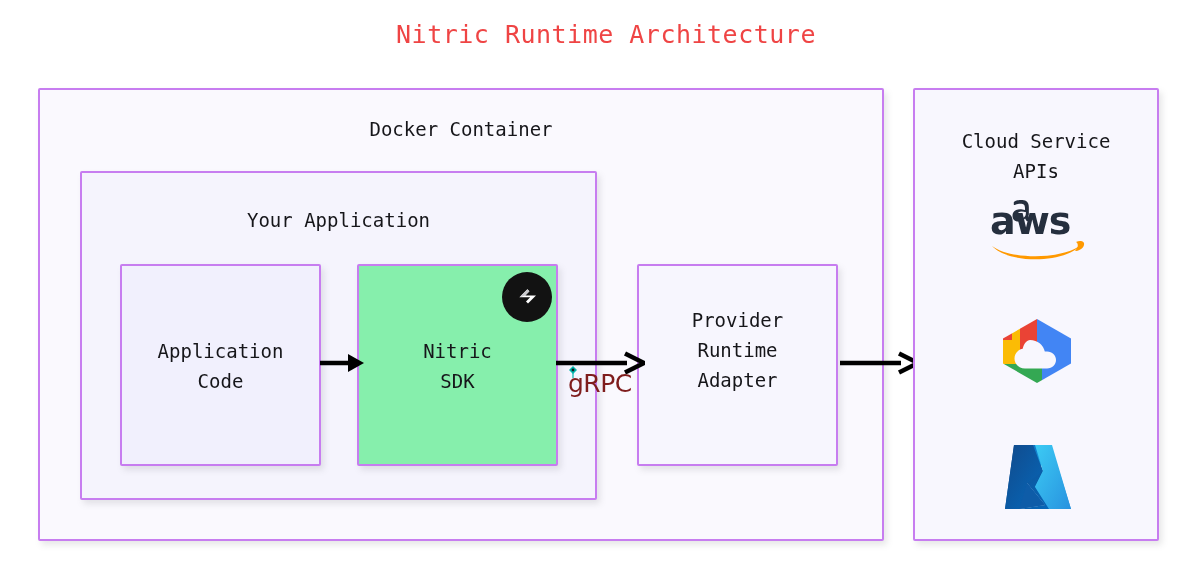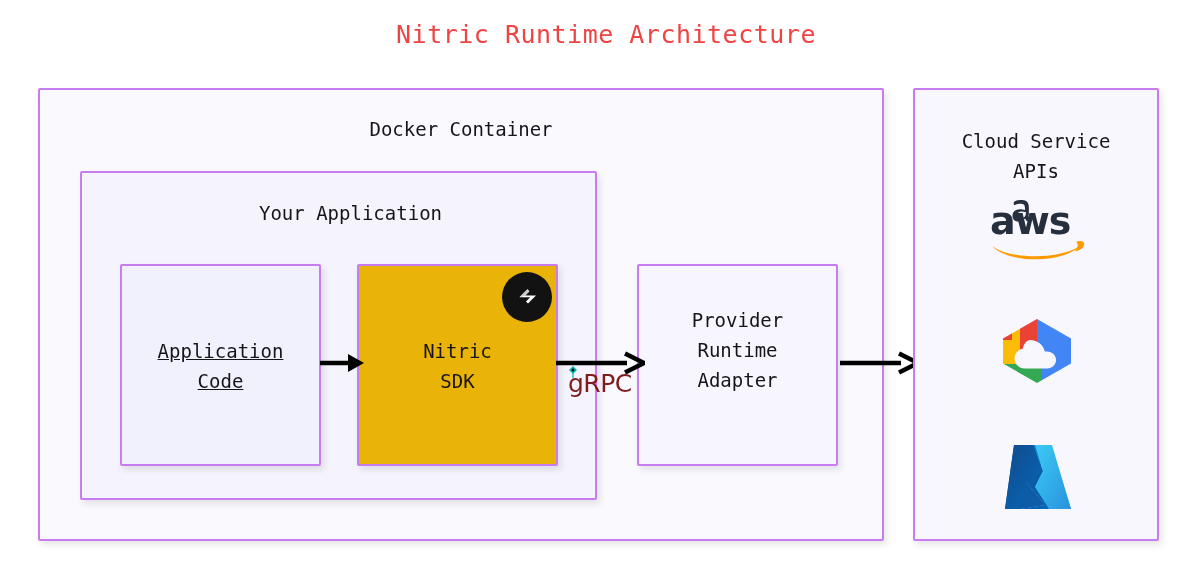--- a/index.html
+++ b/index.html
@@ -64,43 +64,41 @@
 
   
   #your-application {
     left: 80px;
     top: 171px;
     width: 517px;
     height: 329px;
     background: #f5f4fd;
   }
   #your-application-label {
-    top: 25px;
-    padding-left: 12px;
+    top: 32px;
   }
 
   
   #application-code {
     left: 120px;
     top: 264px;
     width: 201px;
     height: 202px;
     background: #f1f0fd;
   }
   #application-code-label {
     top: 70px;
-    text-decoration: underline;
   }
 
   #nitric-sdk {
     left: 357px;
     top: 264px;
     width: 201px;
     height: 202px;
-    background: #eab308;
+    background: #86efac;
   }
   #nitric-sdk-label {
     top: 70px;
   }
 
   #provider-runtime-adapter {
     left: 637px;
     top: 264px;
     width: 201px;
     height: 202px;

